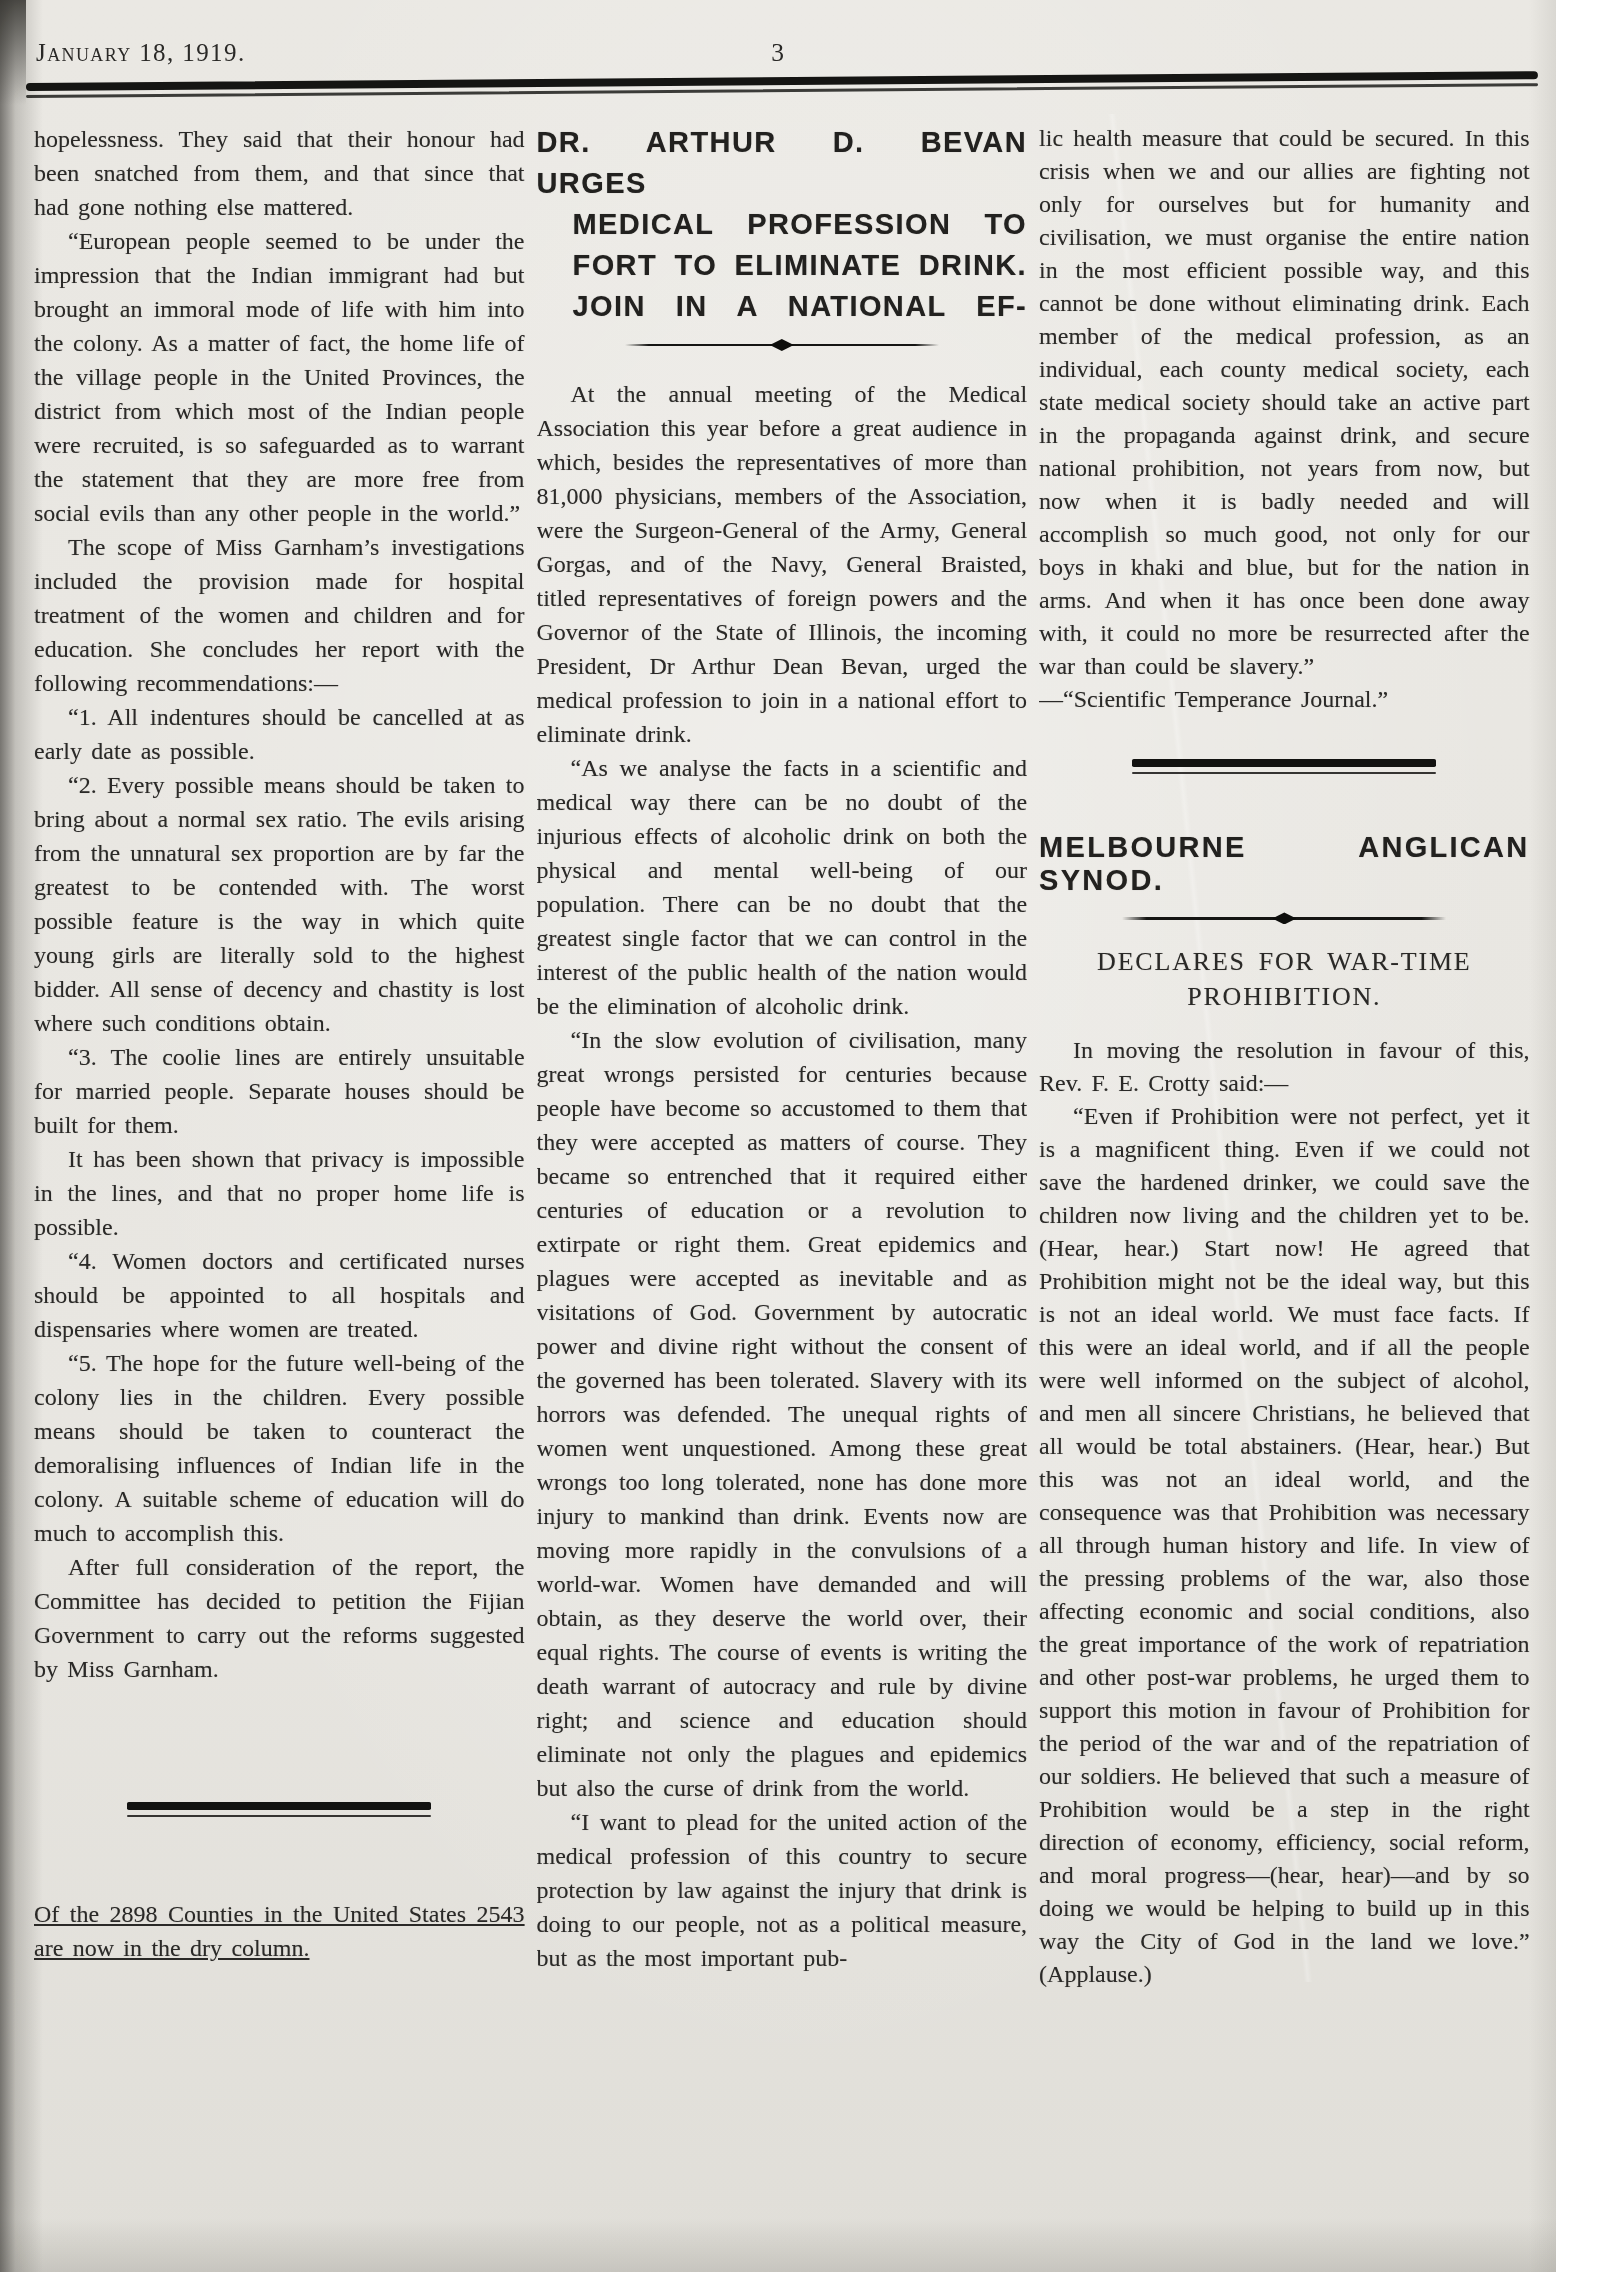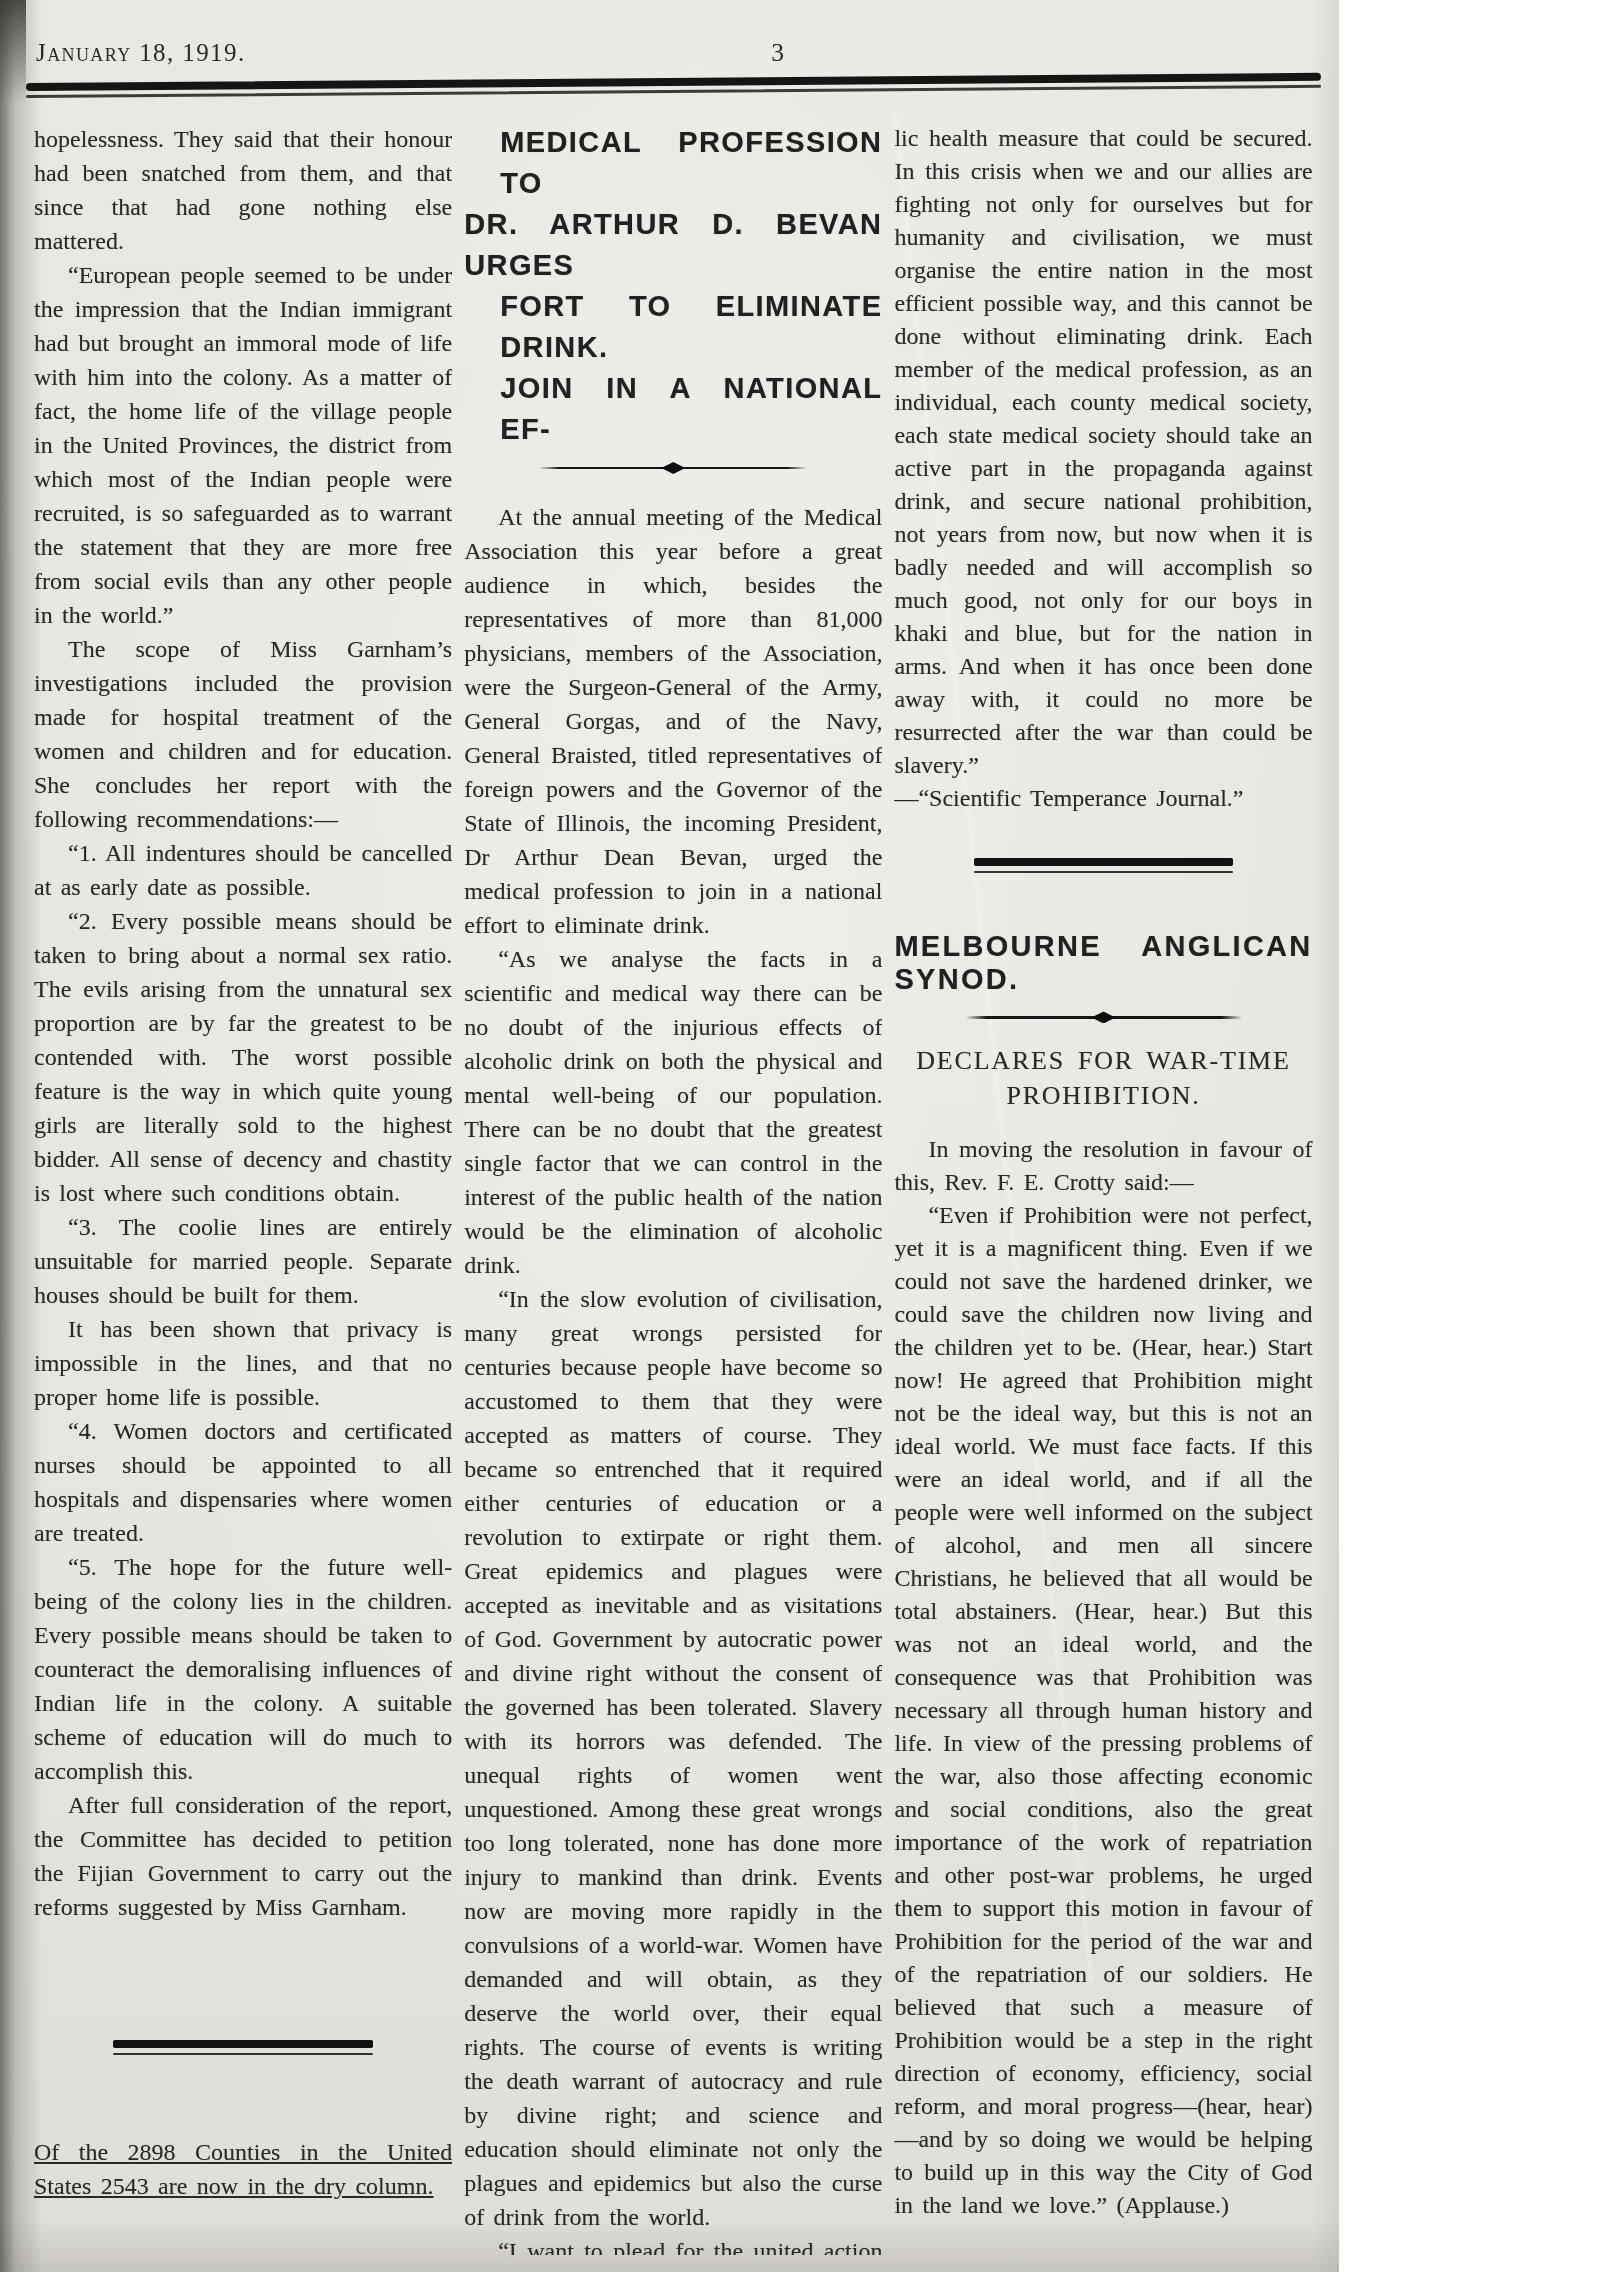--- a/index.html
+++ b/index.html
@@ -1,18 +1,18 @@
 <!DOCTYPE html>
 <html style="font-size:7.3px"><head>
 <meta charset="utf-8">
 <style>
   html, body { margin: 0; padding: 0; }
   .page {
     position: relative;
-    width: 1339px;
+    width: 1556px;
     height: 2273px;
     overflow: hidden;
     color: #2b2a28;
     font-family: "Liberation Serif", "DejaVu Serif", serif;
     background:
       radial-gradient(ellipse at 52% 38%, rgba(255,255,255,0.30), rgba(255,255,255,0) 62%),
       linear-gradient(180deg, #e9e7e2 0%, #e7e5e0 64%, #dfddd7 100%);
     filter: contrast(1.01);
   }
   .texture {
@@ -149,22 +149,22 @@
       <div class="double-rule rule-col1">
         <div class="dr-thick"></div>
         <div class="dr-thin"></div>
       </div>
 
       <p class="noindent filler-note">Of the 2898 Counties in the United States 2543 are now in the dry column.</p>
     </div>
 
     <div class="col col-mid">
       <div class="headline">
+        <div class="hl-line">DR. ARTHUR D. BEVAN URGES</div>
         <div class="hl-line indent">MEDICAL PROFESSION TO</div>
-        <div class="hl-line">DR. ARTHUR D. BEVAN URGES</div>
         <div class="hl-line indent">FORT TO ELIMINATE DRINK.</div>
         <div class="hl-line indent">JOIN IN A NATIONAL EF-</div>
       </div>
       <div class="diamond-rule">
         <div class="diamond"></div>
       </div>
 
       <p>At the annual meeting of the Medical Association this year before a great audience in which, besides the representatives of more than 81,000 physicians, members of the Association, were the Surgeon-General of the Army, General Gorgas, and of the Navy, General Braisted, titled representatives of foreign powers and the Governor of the State of Illinois, the incoming President, Dr Arthur Dean Bevan, urged the medical profession to join in a national effort to eliminate drink.</p>
       <p>“As we analyse the facts in a scientific and medical way there can be no doubt of the injurious effects of alcoholic drink on both the physical and mental well-being of our population. There can be no doubt that the greatest single factor that we can control in the interest of the public health of the nation would be the elimination of alcoholic drink.</p>
       <p>“In the slow evolution of civilisation, many great wrongs persisted for centuries because people have become so accustomed to them that they were accepted as matters of course.  They became so entrenched that it required either centuries of education or a revolution to extirpate or right them. Great epidemics and plagues were accepted as inevitable and as visitations of God.  Government by autocratic power and divine right without the consent of the governed has been tolerated.  Slavery with its horrors was defended.  The unequal rights of women went unquestioned.  Among these great wrongs too long tolerated, none has done more injury to mankind than drink.  Events now are moving more rapidly in the convulsions of a world-war.  Women have demanded and will obtain, as they deserve the world over, their equal rights.  The course of events is writing the death warrant of autocracy and rule by divine right; and science and education should eliminate not only the plagues and epidemics but also the curse of drink from the world.</p>

